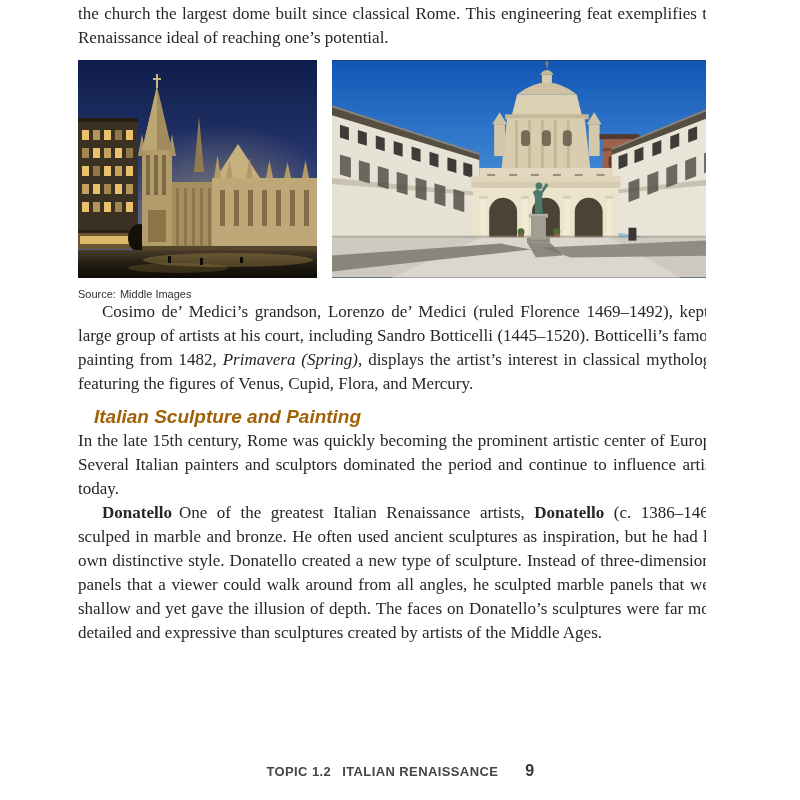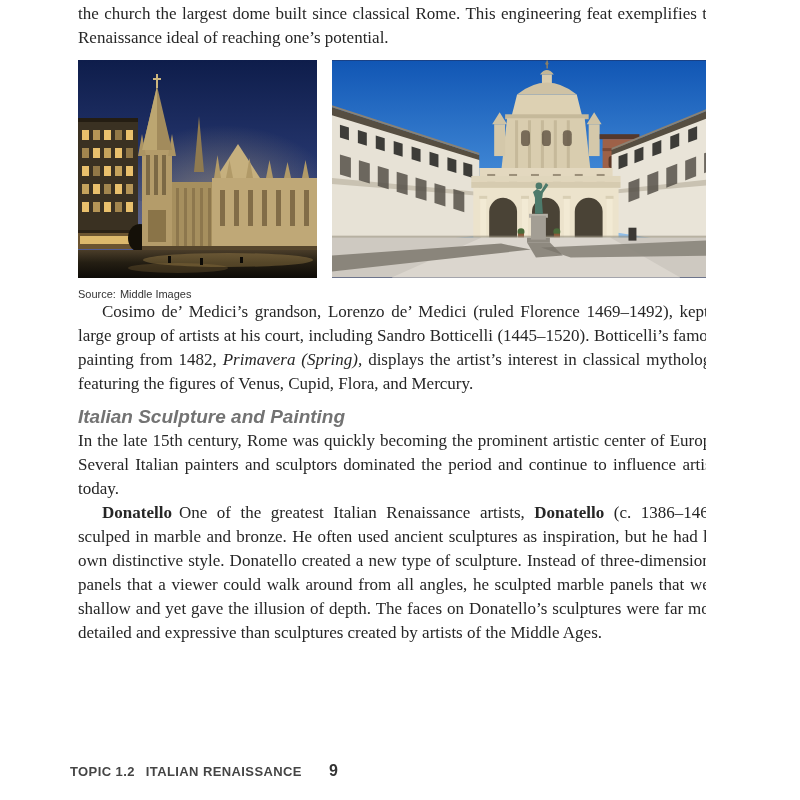--- a/index.html
+++ b/index.html
@@ -11,28 +11,28 @@
   .figure-row{display:flex;gap:15px;margin-top:10px;}
   .photo{height:218px;overflow:hidden;background:#203060;}
   .photo.left{width:239px;}
   .photo.right{width:391px;}
   .photo svg{display:block;}
   .source-line{margin:10px 0 0 0;font-family:"Liberation Sans",sans-serif;font-size:11px;color:#333;}
   .source-line .lbl{font-weight:normal;}
   .source-line .val{margin-left:4px;}
   .caption{margin:5px 0 0 0;font-size:13.5px;line-height:18px;color:#222;text-align:left;}
   .p-medici{margin-top:17px;font-family:Liberation Serif, serif;}
-  .section-heading{margin:9px 0 0 0;font-family:"Liberation Sans",sans-serif;
-        font-size:19px;font-weight:bold;font-style:italic;color:#737373;line-height:24px;}
+  .section-heading{margin:9px 0 0 16px;font-family:"Liberation Sans",sans-serif;
+        font-size:19px;font-weight:bold;font-style:italic;color:#a16207;line-height:24px;}
   .p-rome{margin-top:3px;}
   .p-donatello{margin-top:7px;line-height:23px;}
   .runin{font-weight:bold;margin-right:7px;}
   .b{font-weight:bold;}
   .i{font-style:italic;}
-  .footer{position:absolute;left:70px;top:762px;width:645px;text-align:left;
+  .footer{position:absolute;left:78px;top:762px;width:645px;text-align:center;
         font-family:"Liberation Sans",sans-serif;font-size:13px;font-weight:bold;
         color:#454545;letter-spacing:0.4px;}
   .footer .topic{margin-right:11px;}
   .footer .pagenum{margin-left:27px;font-size:16px;color:#333;}
 </style>
 </head>
 <body>
 
 <div class="page">
   <div class="content">

